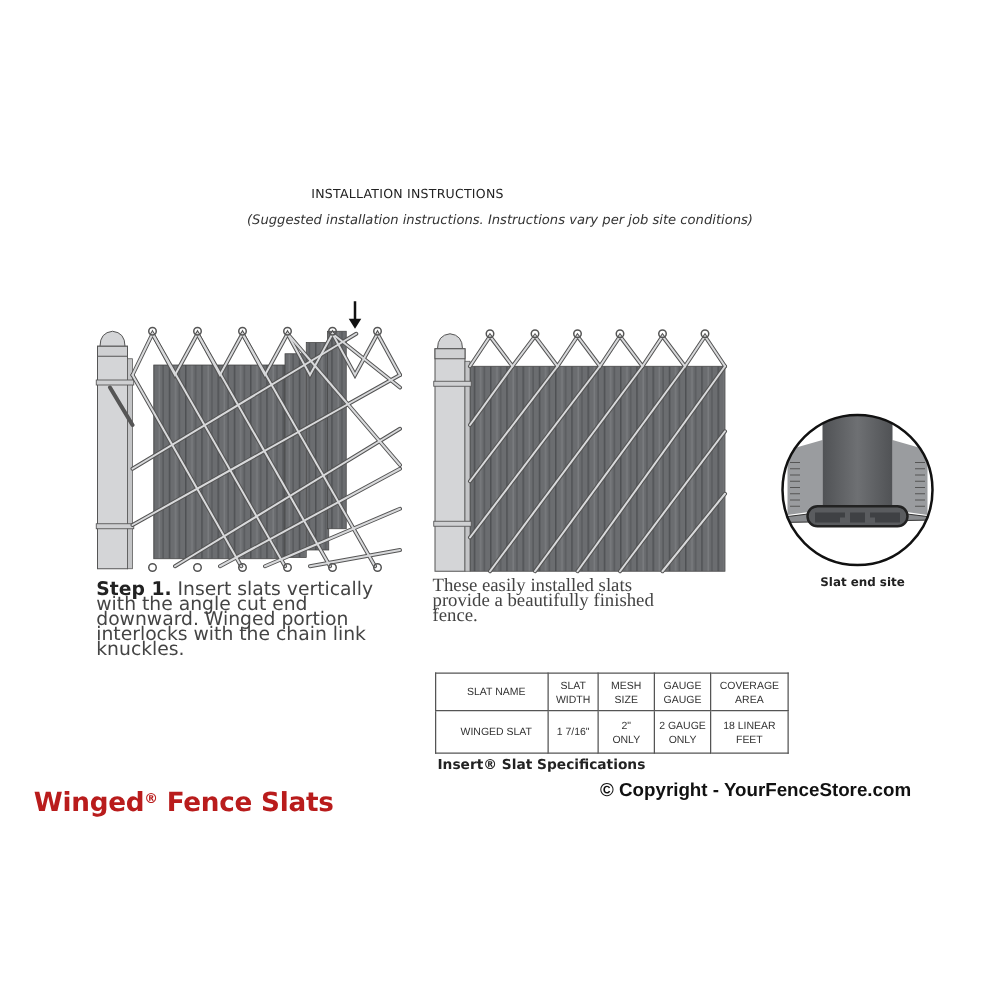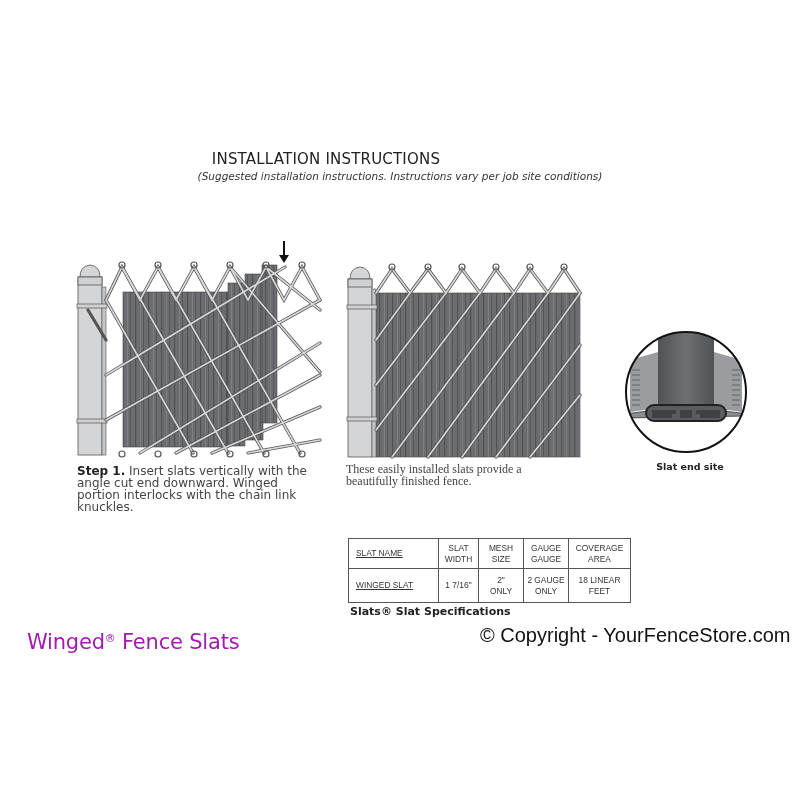--- a/index.html
+++ b/index.html
@@ -1,32 +1,32 @@
 <!DOCTYPE html>
 <html><head>
 <meta charset="utf-8">
 <style>
   html, body { margin:0; padding:0; background:#ffffff; }
   body { width:800px; height:800px; position:relative; overflow:hidden; font-family:"DejaVu Sans", sans-serif; color:#222; }
   .abs { position:absolute; }
-  #title { left:0; width:652px; top:150px; text-align:center; font-size:15px; letter-spacing:0.2px; color:#222; }
+  #title { left:0; width:652px; top:150px; text-align:center; font-size:10px; letter-spacing:0.2px; color:#222; }
   #subtitle { left:0; width:800px; top:170px; text-align:center; font-size:10.5px; font-style:italic; color:#333; }
-  .caption { font-size:12px; line-height:12px; color:#444; }
+  .caption { font-size:15px; line-height:12px; color:#444; }
   .caption b { color:#222; }
   #cap1 { left:77px; top:465px; width:245px; }
   #cap2 { left:346px; top:463px; width:190px;font-family:Liberation Serif, serif; }
   #cap3 { left:620px; top:461px; width:140px; text-align:center; font-size:9.5px; font-weight:bold; color:#222; }
   #spec-table { left:348px; top:538px; border-collapse:collapse; font-family:"Liberation Sans", sans-serif; font-size:8.4px; color:#333; }
   #spec-table td, #spec-table th { border:1px solid #555; text-align:center; font-weight:normal; padding:0; line-height:11px; }
   #spec-table thead th { height:29px; }
   #spec-table tbody td { height:33px; }
-  #spec-table .name { text-align:left; padding-left:7px;text-decoration:underline; }
+  #spec-table .name { text-align:center; padding-left:7px; }
   #table-caption { left:350px; top:605px; font-size:11px; font-weight:bold; color:#222; }
-  #copyright { left:480px; top:624px; font-family:"Liberation Sans", sans-serif; font-size:20px; font-weight:normal; color:#111; }
-  #product-title { left:27px; top:630px; font-size:21px; color:#a21caf; letter-spacing:-0.2px; }
+  #copyright { left:480px; top:624px; font-family:"Liberation Sans", sans-serif; font-size:15px; font-weight:bold; color:#111; }
+  #product-title { left:27px; top:630px; font-size:21px; color:#b91c1c; letter-spacing:-0.2px;font-weight:bold; }
   #product-title sup { font-size:11px; vertical-align:top; position:relative; top:2px; }
   svg { position:absolute; }
 </style>
 </head>
 <body>
 
 <div id="title" class="abs">INSTALLATION INSTRUCTIONS</div>
 <div id="subtitle" class="abs">(Suggested installation instructions. Instructions vary per job site conditions)</div>
 
 <svg style="left:70px;top:235px" width="260" height="225" viewBox="0 0 260 225">
@@ -181,15 +181,15 @@
     <tr>
       <td class="name"><span>WINGED SLAT</span></td>
       <td><span>1 7/16"</span></td>
       <td><span>2"</span><br><span>ONLY</span></td>
       <td><span>2 GAUGE</span><br><span>ONLY</span></td>
       <td><span>18 LINEAR</span><br><span>FEET</span></td>
     </tr>
   </tbody>
 </table>
 
-<div id="table-caption" class="abs">Slats® Slat Specifications</div>
+<div id="table-caption" class="abs">Insert® Slat Specifications</div>
 <div id="copyright" class="abs">© Copyright - YourFenceStore.com</div>
 <div id="product-title" class="abs"><span>Winged</span><sup>®</sup><span> Fence Slats</span></div>
 
 </body></html>

